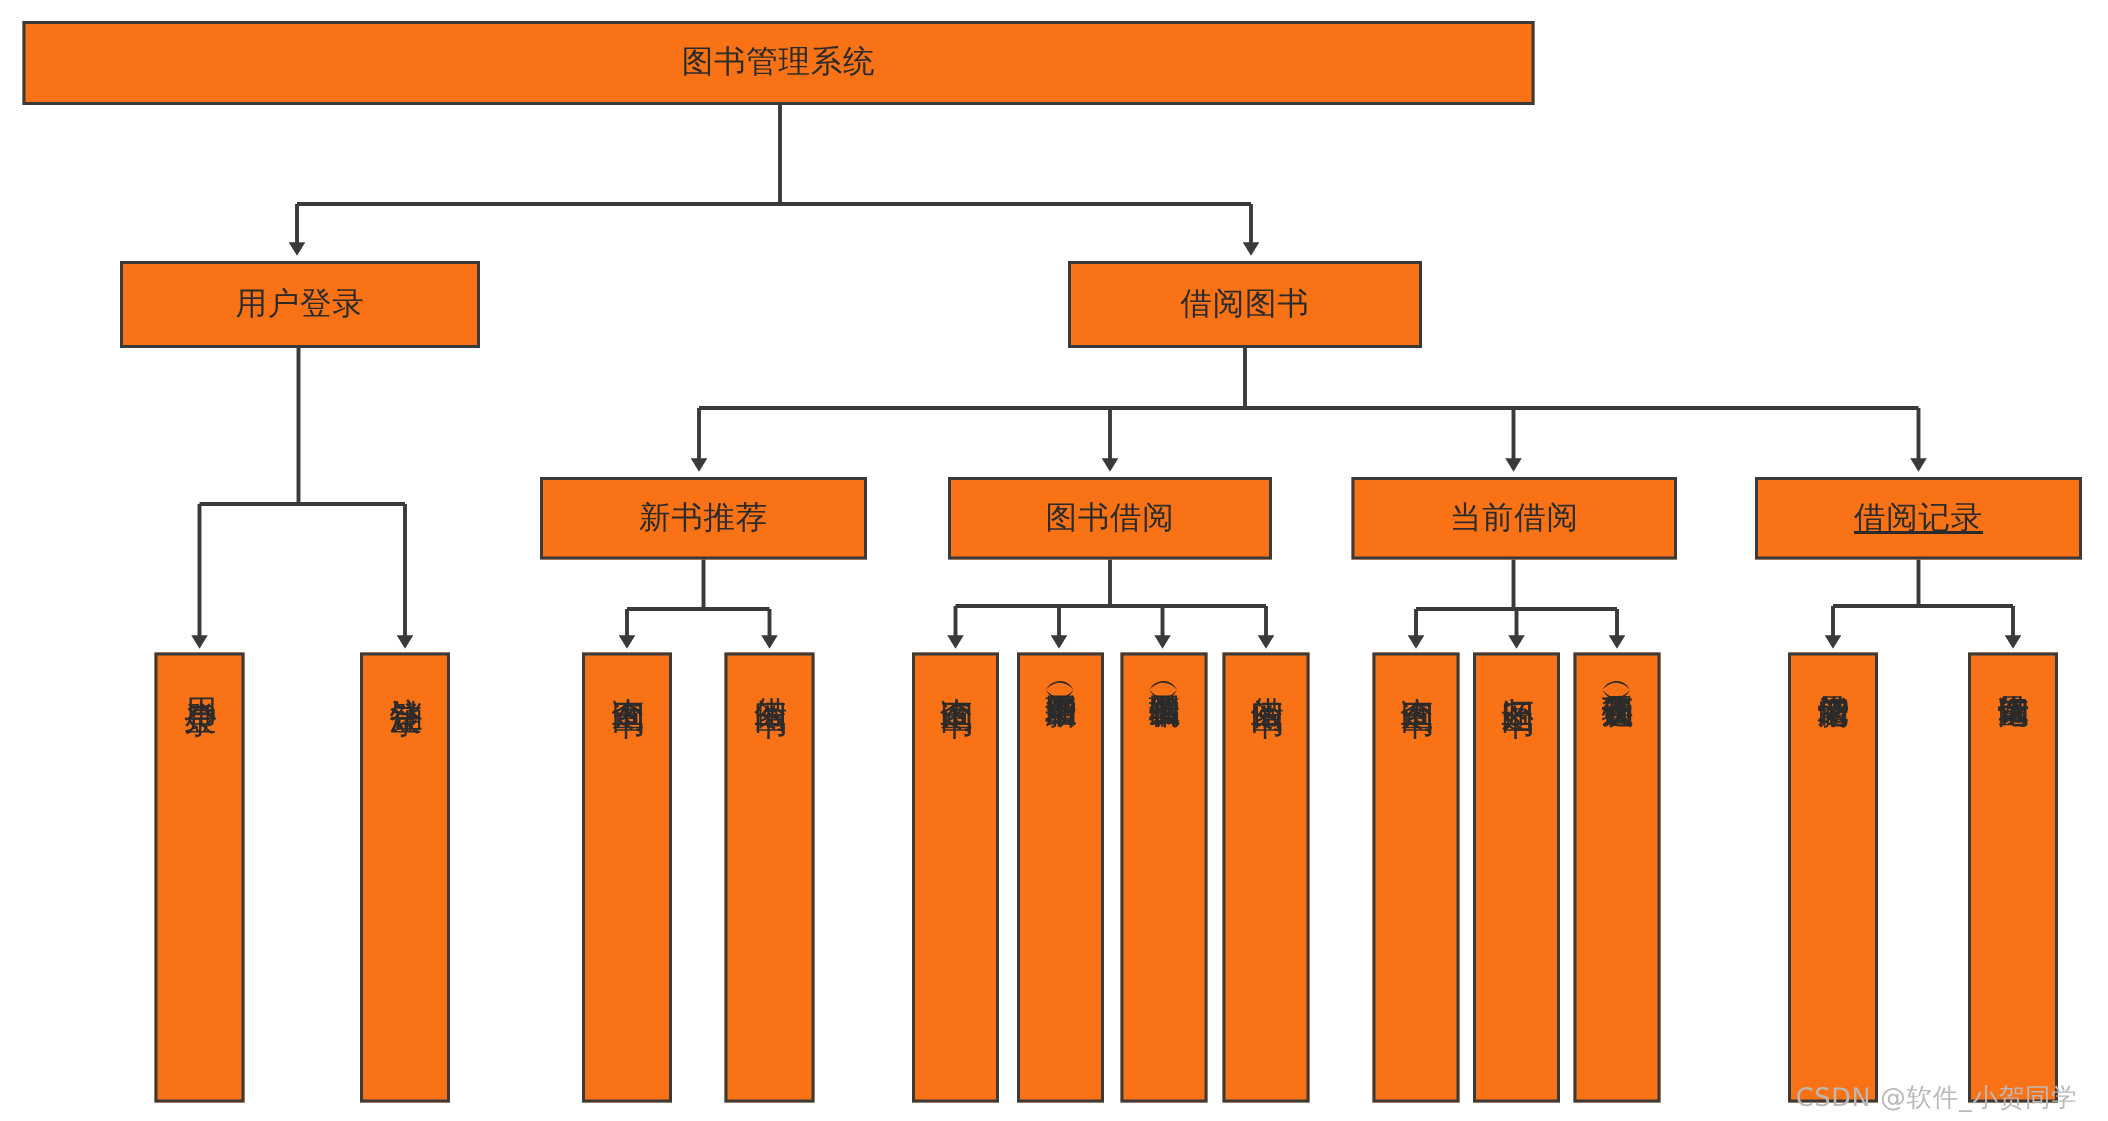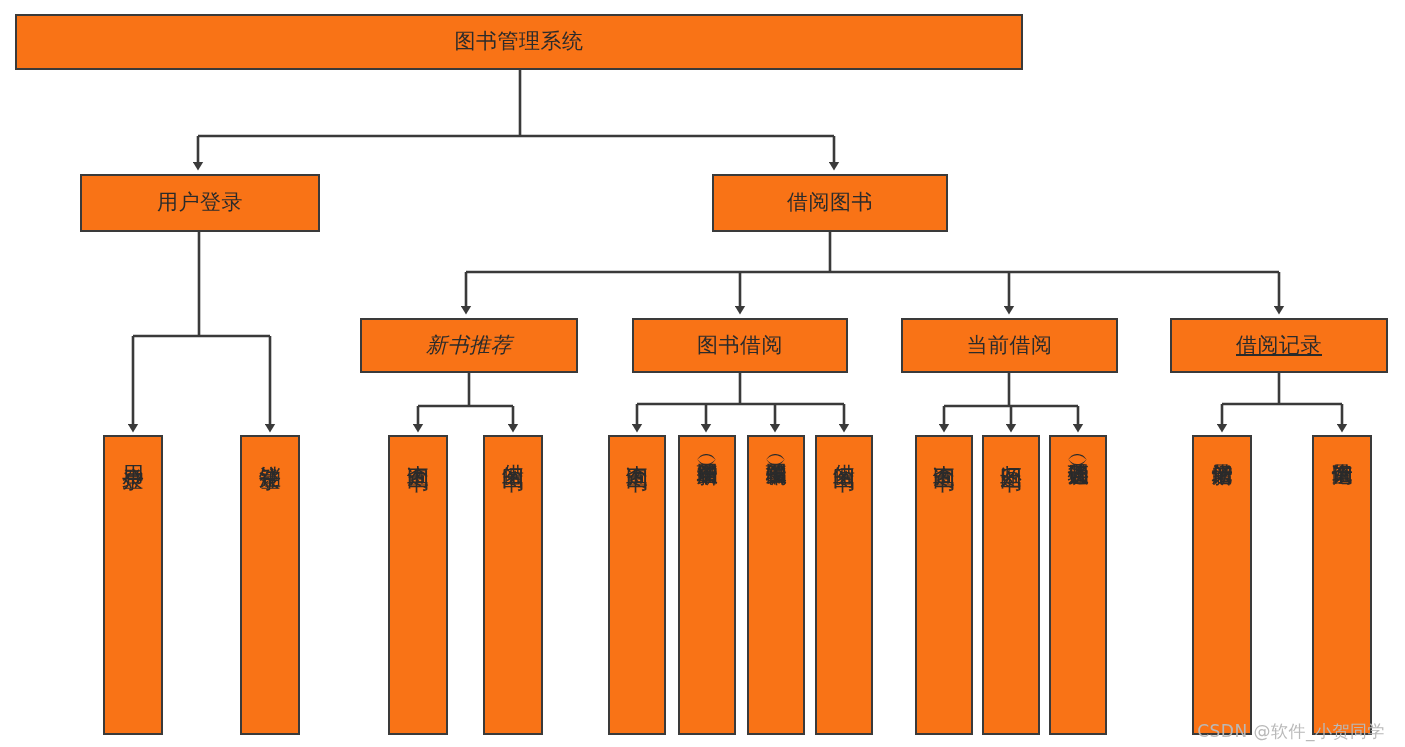--- a/index.html
+++ b/index.html
@@ -137,21 +137,21 @@
   </div>
 
   <div class="node horiz" style="left:80px; top:174px; width:240px; height:58px;">
     <span class="label">用户登录</span>
   </div>
 
   <div class="node horiz" style="left:712px; top:174px; width:236px; height:58px;">
     <span class="label">借阅图书</span>
   </div>
 
-  <div class="node horiz" style="left:360px; top:318px; width:218px; height:55px;font-style:italic;">
+  <div class="node horiz" style="left:360px; top:318px; width:218px; height:55px;">
     <span class="label">新书推荐</span>
   </div>
 
   <div class="node horiz" style="left:632px; top:318px; width:216px; height:55px;">
     <span class="label">图书借阅</span>
   </div>
 
   <div class="node horiz" style="left:901px; top:318px; width:217px; height:55px;">
     <span class="label">当前借阅</span>
   </div>

